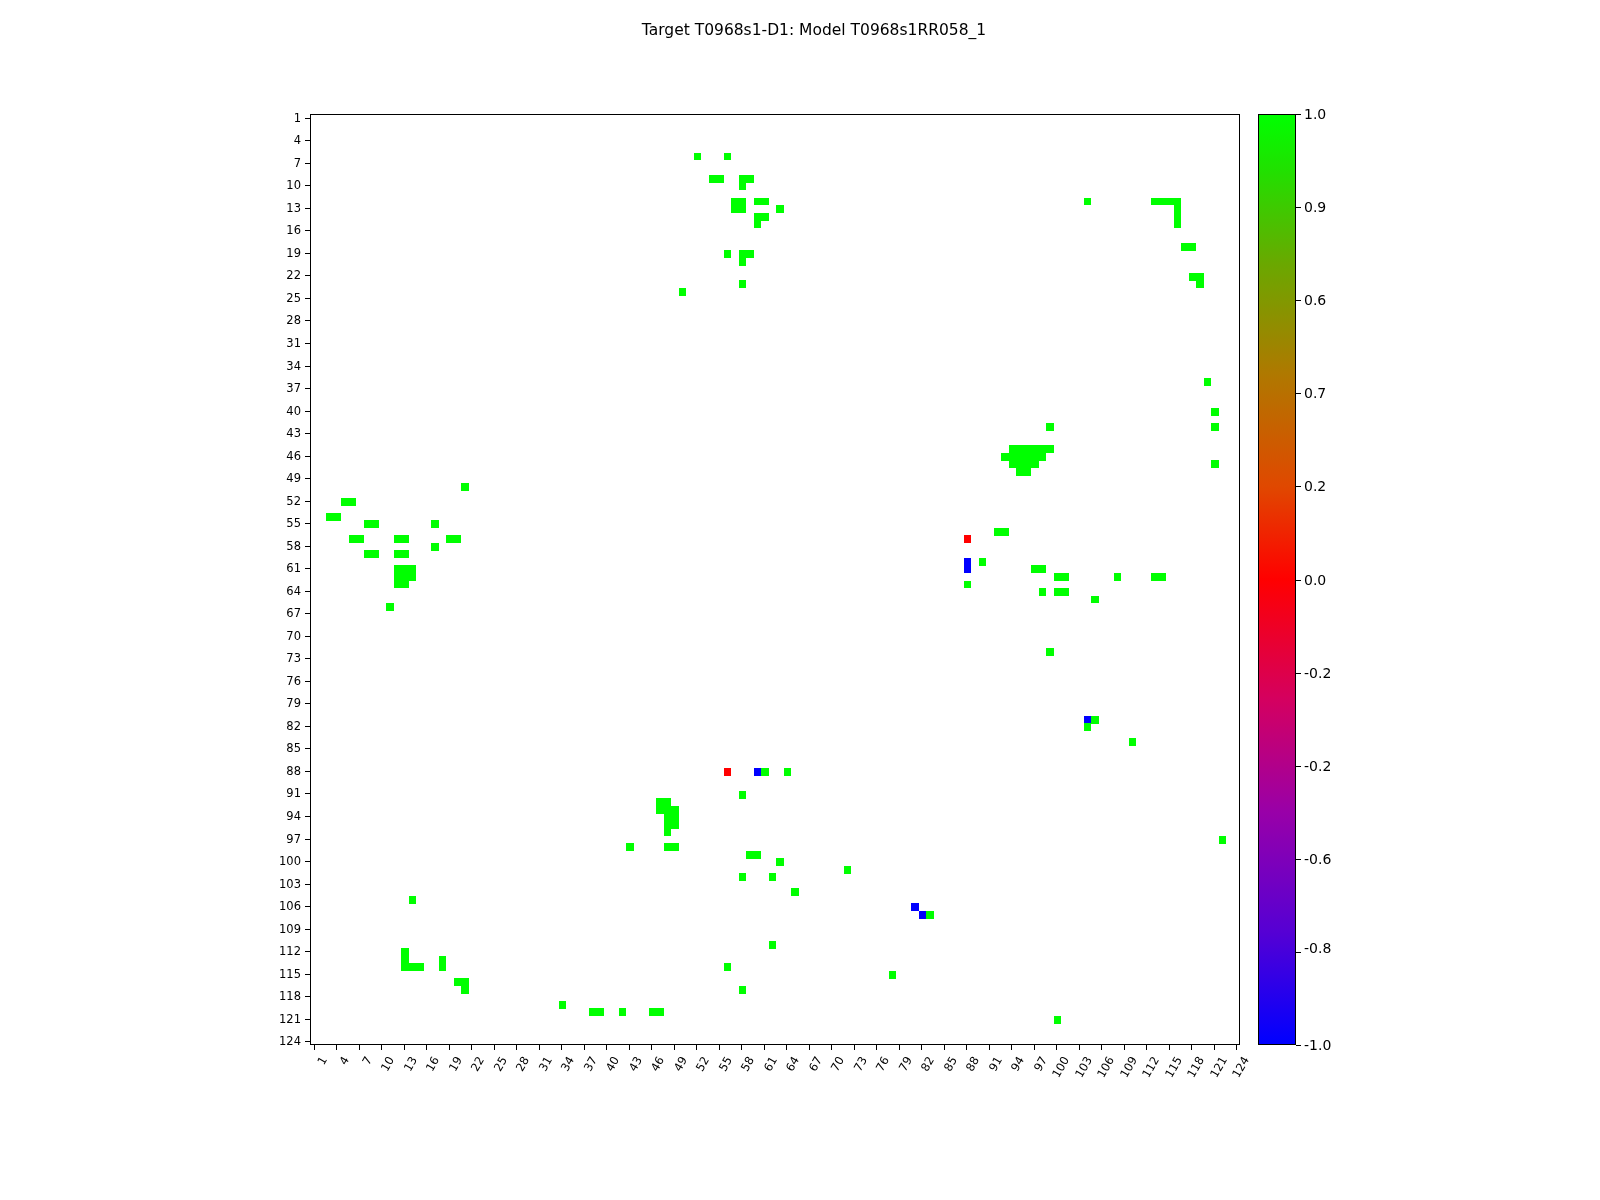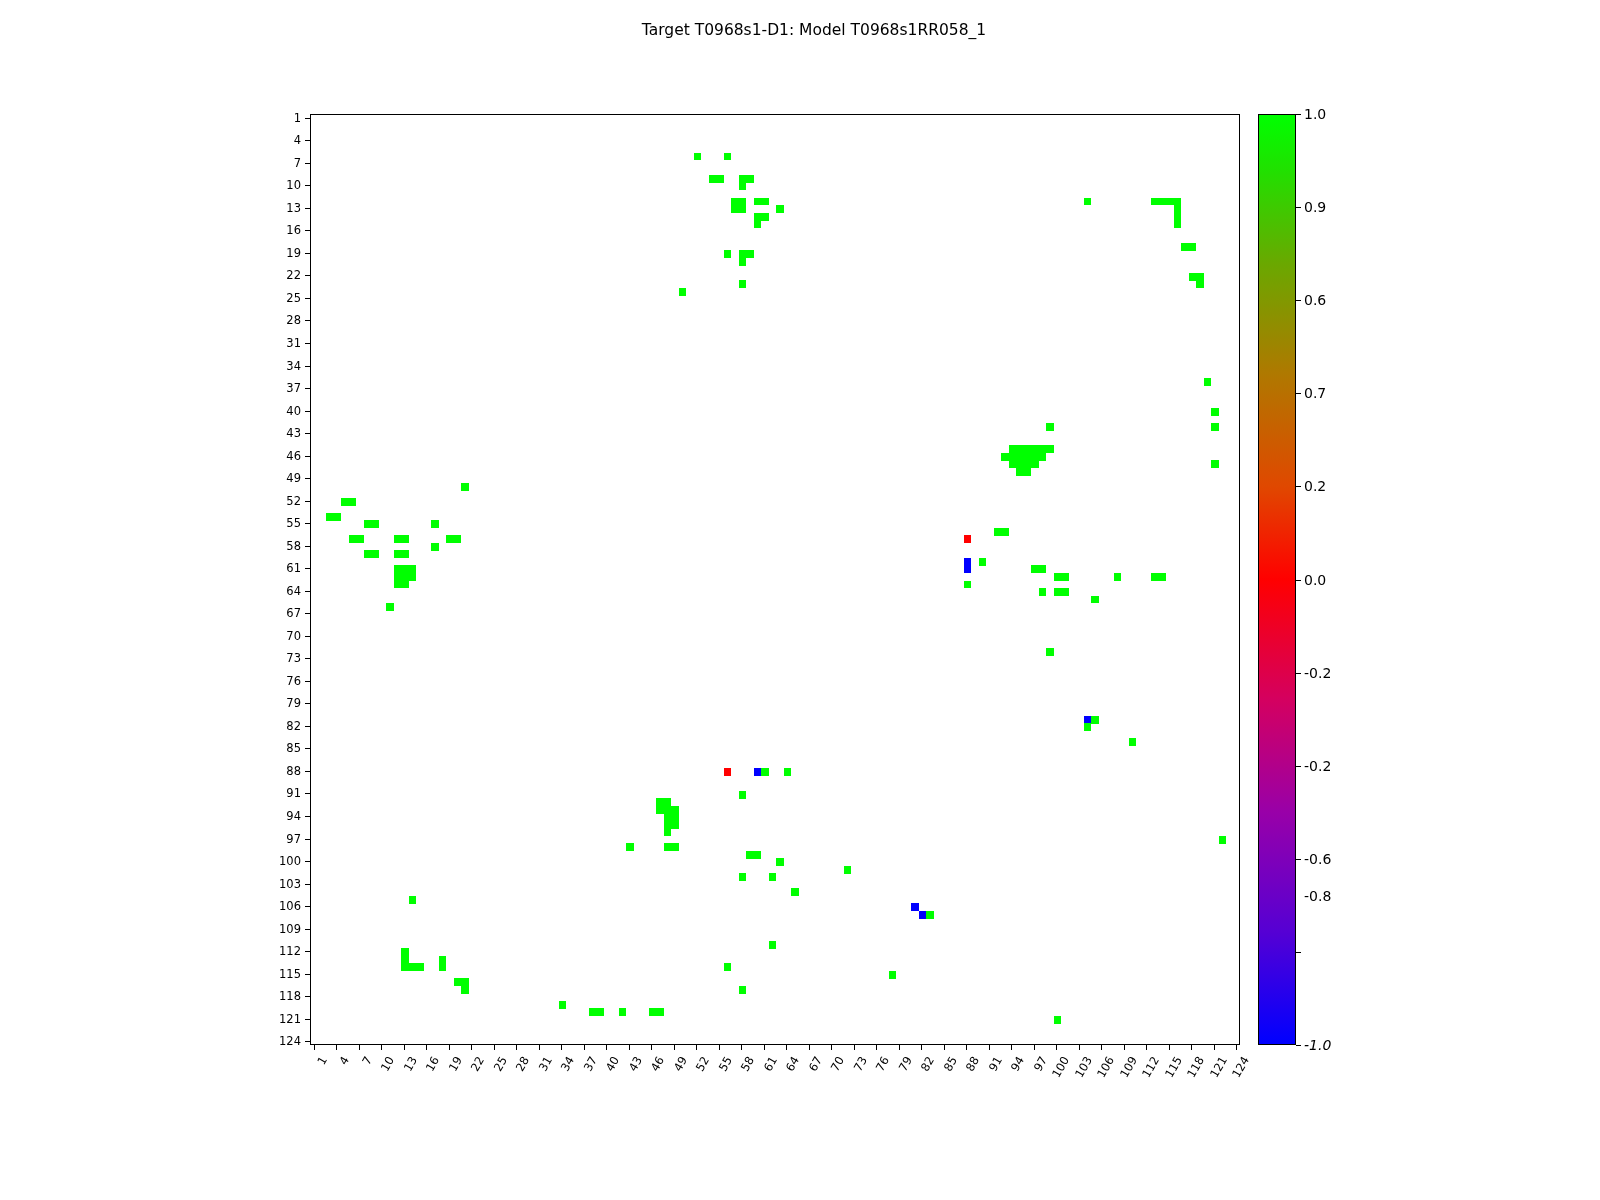--- a/index.html
+++ b/index.html
@@ -487,17 +487,17 @@
     <div class="cb-tick-label" style="top: 486.4px;">0.2</div>
     <div class="cb-tick-mark" style="top: 486.4px;"></div>
     <div class="cb-tick-label" style="top: 579.5px;">0.0</div>
     <div class="cb-tick-mark" style="top: 579.5px;"></div>
     <div class="cb-tick-label" style="top: 672.6px;">-0.2</div>
     <div class="cb-tick-mark" style="top: 672.6px;"></div>
     <div class="cb-tick-label" style="top: 765.7px;">-0.2</div>
     <div class="cb-tick-mark" style="top: 765.7px;"></div>
     <div class="cb-tick-label" style="top: 858.8px;">-0.6</div>
     <div class="cb-tick-mark" style="top: 858.8px;"></div>
-    <div class="cb-tick-label" style="top: 896px;">-0.8</div>
+    <div class="cb-tick-label" style="top: 948px;">-0.8</div>
     <div class="cb-tick-mark" style="top: 951.9px;"></div>
-    <div class="cb-tick-label" style="top: 1045px; font-style: italic;">-1.0</div>
+    <div class="cb-tick-label" style="top: 1045px;">-1.0</div>
     <div class="cb-tick-mark" style="top: 1045px;"></div>
   </div>
 
 </body></html>

